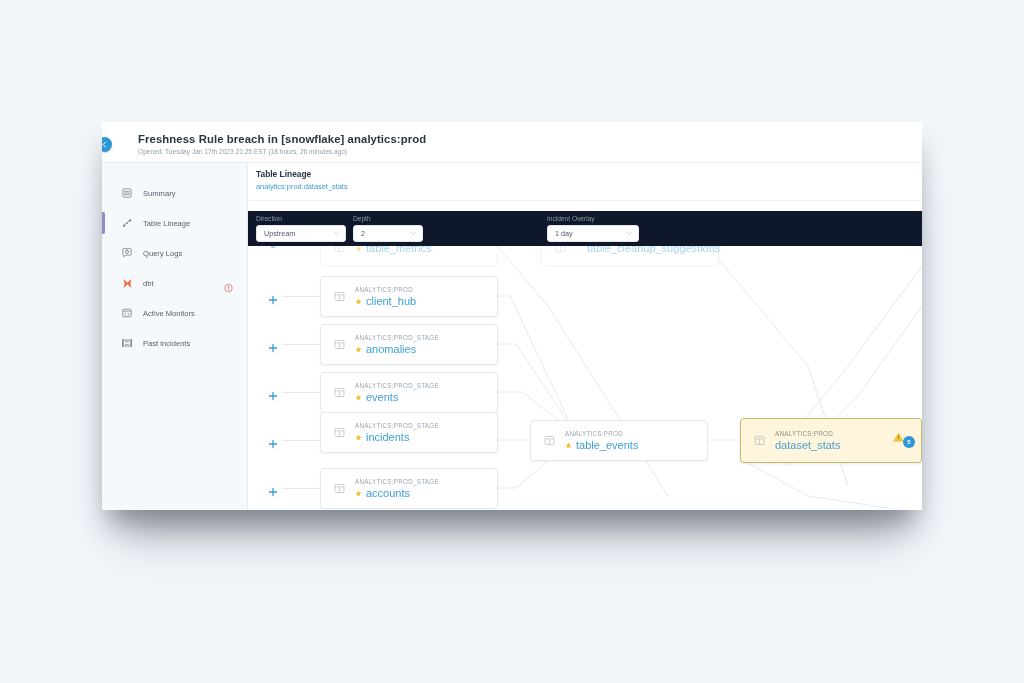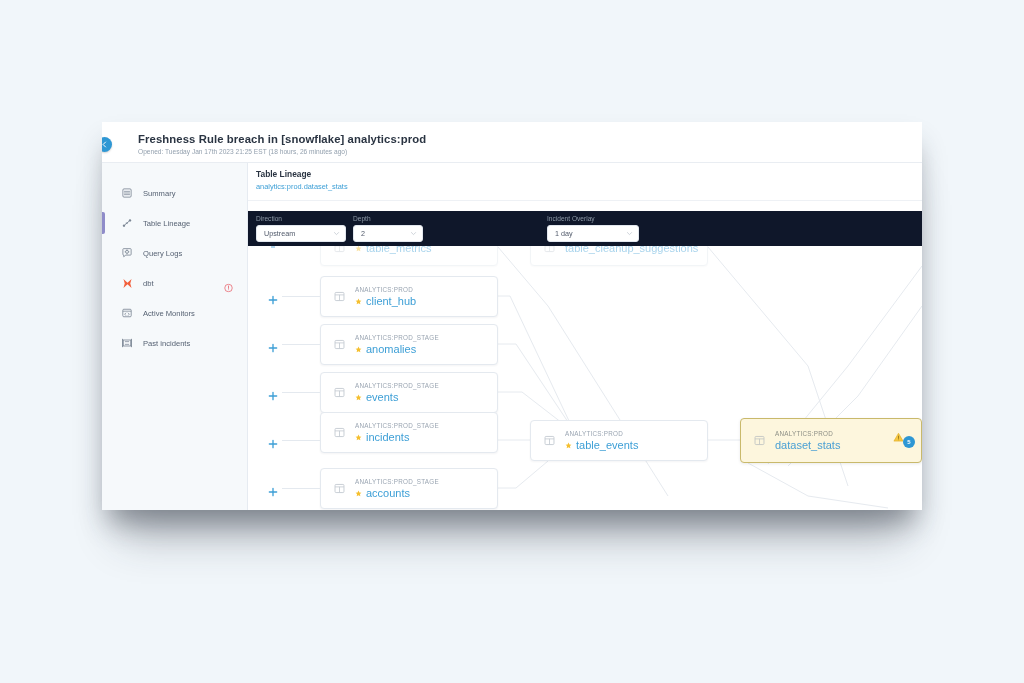--- a/index.html
+++ b/index.html
@@ -338,21 +338,21 @@
               </svg>
               <div class="txt">
                 <span class="tname">
                   <svg class="star" width="7" height="7" viewBox="0 0 12 12">
     <path d="M6 .9 7.5 4.1 11 4.6 8.5 7 9.1 10.5 6 8.85 2.9 10.5 3.5 7 1 4.6 4.5 4.1 Z" fill="#f5bf2e"></path>
                   </svg>
                   <span>table_metrics</span>
                 </span>
               </div>
             </div>
-            <div class="node faded" style="left: 282px; top: -18px; width: 178px; height: 38px;">
+            <div class="node faded" style="left: 293px; top: -18px; width: 178px; height: 38px; gap: 11px;">
               <svg class="tbl-ico" width="13" height="13" viewBox="0 0 16 16">
     <rect x="2.5" y="3" width="11" height="10" rx="1.3" fill="none" stroke="#9aa5b2" stroke-width="1.2"></rect>
     <path d="M2.5 6h11M8 6v7" stroke="#9aa5b2" stroke-width="1.1"></path>
               </svg>
               <div class="txt">
                 <span class="tname">
                   <span>table_cleanup_suggestions</span>
                 </span>
               </div>
             </div>

